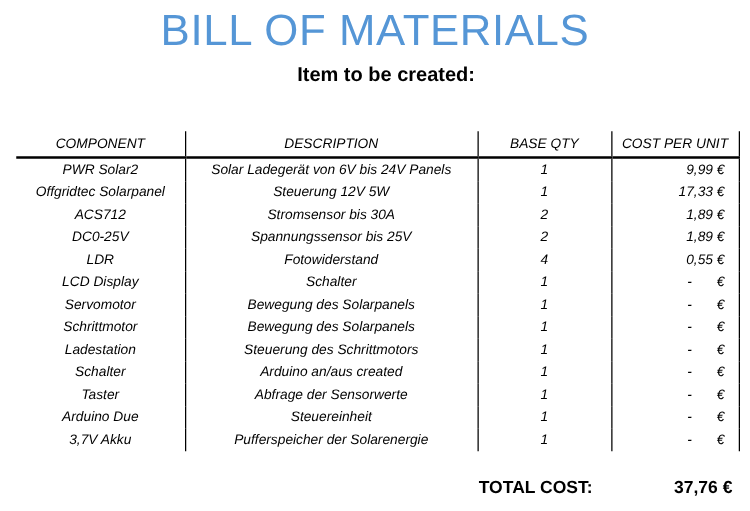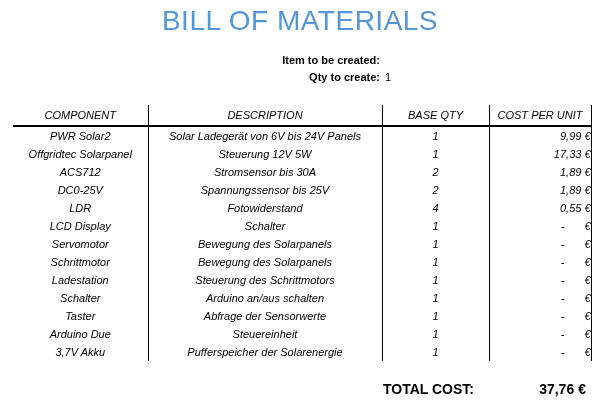--- a/index.html
+++ b/index.html
@@ -8,26 +8,26 @@
     background: #ffffff;
     position: relative;
     overflow: hidden;
     font-family: "Liberation Sans", sans-serif;
     color: #000000;
   }
   .page-title {
     position: absolute;
     top: 5px; left: 0; right: 0;
     text-align: center;
-    font-size: 28px;
+    font-size: 35px;
     font-weight: 400;
     letter-spacing: 0.5px;
   }
   .meta-block { position: absolute; top: 52px; left: 0; right: 0; }
-  .meta-line { position: relative; height: 17px; font-size: 11px; line-height: 17px; }
+  .meta-line { position: relative; height: 17px; font-size: 16px; line-height: 17px; }
   .meta-label { position: absolute; right: 220px; font-weight: bold; white-space: nowrap; }
   .meta-value { position: absolute; left: 385px; white-space: nowrap; }
 
   table.bom {
     position: absolute;
     top: 105px; left: 13px;
     width: 578px;
     border-collapse: collapse;
     table-layout: fixed;
     font-size: 11px;
@@ -51,20 +51,21 @@
   }
   table.bom th.sep, table.bom td.sep { border-left: 1.5px solid #000; }
   table.bom th.last, table.bom td.last { border-right: 1.5px solid #000; }
   td.cost-cell {
     text-align: right;
   }
   .cost-inner {
     display: flex;
     justify-content: flex-end;
     align-items: center;
+    padding-right: 11px;
   }
   .cost-amount { white-space: pre; }
   .cost-amount.dash { margin-right: 17px; }
   .currency { margin-left: 3px; }
 
   .total-line {
     position: absolute;
     top: 381px; left: 383px; width: 203px;
     display: flex;
     justify-content: space-between;
@@ -76,24 +77,20 @@
   .total-value .currency { margin-left: 4px; }
 </style>
 </head>
 <body>
 
 <div class="page-title" style="color: rgb(85, 150, 214);">BILL OF MATERIALS</div>
 
 <div class="meta-block">
   <div class="meta-line">
     <span class="meta-label">Item to be created:</span>
-  </div>
-  <div class="meta-line">
-    <span class="meta-label">Qty to create:</span>
-    <span class="meta-value">1</span>
   </div>
 </div>
 
 <table class="bom">
   <colgroup>
     <col style="width:135px">
     <col style="width:234px">
     <col style="width:107px">
     <col style="width:102px">
   </colgroup>
@@ -209,21 +206,21 @@
     <td class="sep last cost-cell">
       <span class="cost-inner">
         <span class="cost-amount dash">-</span>
         <span class="currency">€</span>
       </span>
     </td>
   </tr>
 
   <tr>
     <td>Schalter</td>
-    <td class="sep">Arduino an/aus schalten</td>
+    <td class="sep">Arduino an/aus created</td>
     <td class="sep">1</td>
     <td class="sep last cost-cell">
       <span class="cost-inner">
         <span class="cost-amount dash">-</span>
         <span class="currency">€</span>
       </span>
     </td>
   </tr>
 
   <tr>

